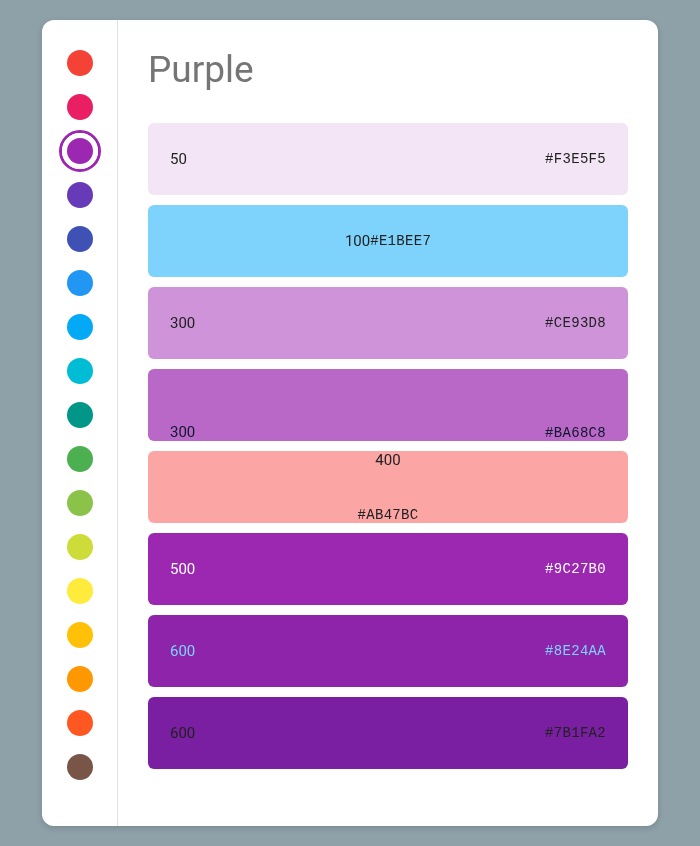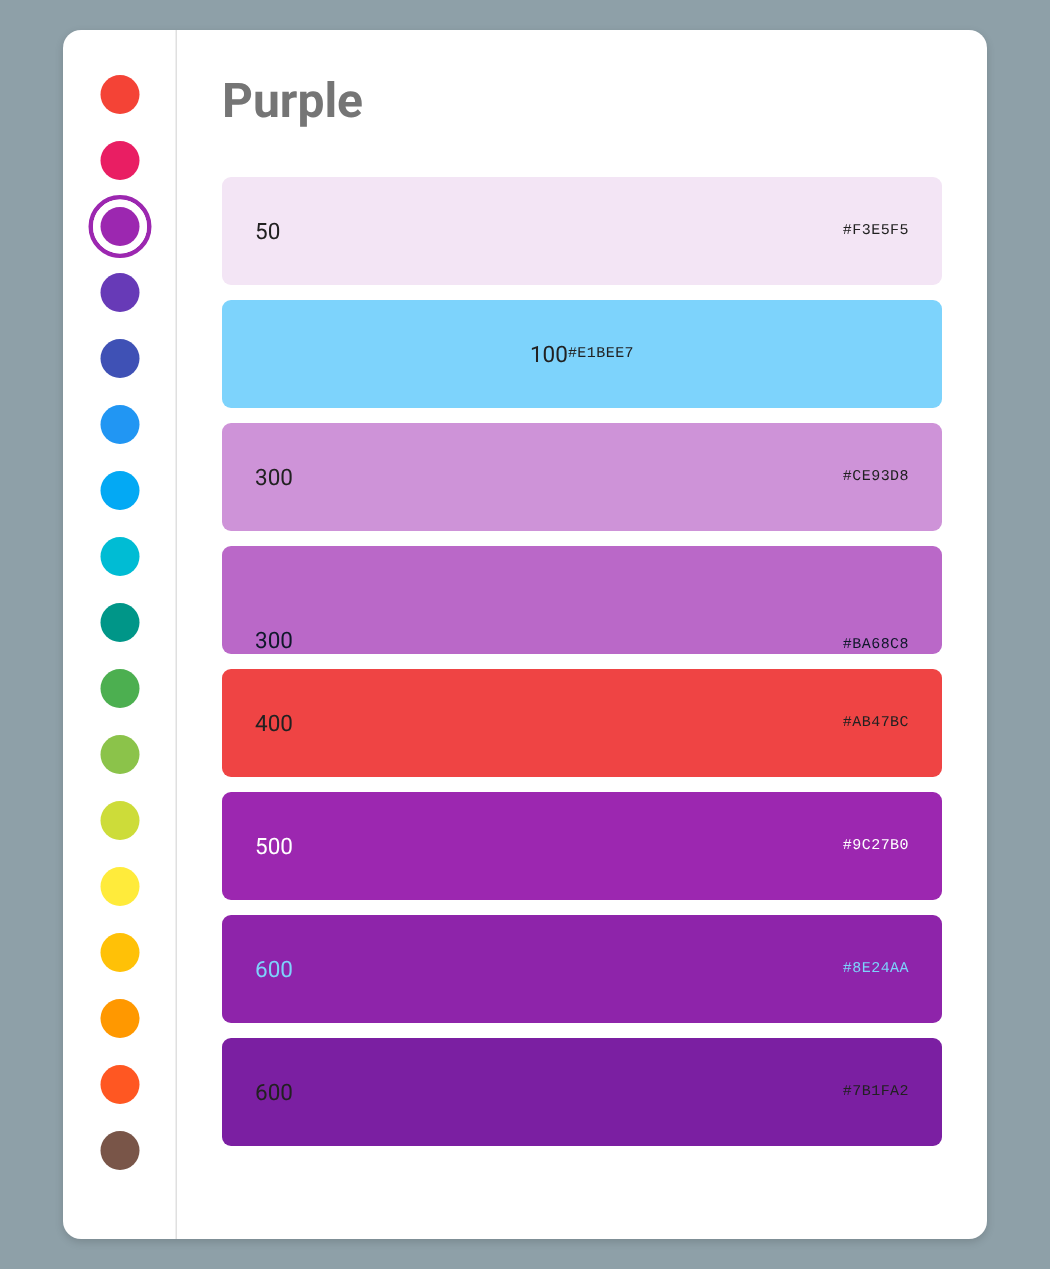--- a/index.html
+++ b/index.html
@@ -54,23 +54,23 @@
       inset: -5px;
       border: 3px solid #fff;
       border-radius: 50%;
     }
     .main {
       flex: 1;
       padding: 28px 30px 0 30px;
       overflow-y: hidden;
     }
     .title {
-      font-size: 32px;
+      font-size: 37px;
       color: #757575;
-      font-weight: 700;
+      font-weight: 400;
       margin-bottom: 32px;
     }
     .shades {
       display: flex;
       flex-direction: column;
       gap: 10px;
     }
     .shade-row {
       height: 72px;
       border-radius: 6px;
@@ -79,21 +79,21 @@
       justify-content: space-between;
       padding: 0 22px;
       font-size: 15px;
       cursor: pointer;
     }
     .shade-label {
       font-family: inherit;
     }
     .shade-hex {
       font-family: "Courier New", Courier, monospace;
-      font-size: 10px;
+      font-size: 14px;
       letter-spacing: 0.3px;
     }
   </style>
 </head>
 <body>
 
 <div class="card">
   <div class="sidebar" id="sidebar">
       <div class="swatch" style="background: rgb(244, 67, 54);"></div>
       <div class="swatch" style="background: rgb(233, 30, 99);"></div>
@@ -125,21 +125,21 @@
           <span class="shade-hex">#E1BEE7</span>
         </div>
         <div class="shade-row" style="background: rgb(206, 147, 216); color: rgb(33, 33, 33);">
           <span class="shade-label">300</span>
           <span class="shade-hex">#CE93D8</span>
         </div>
         <div class="shade-row" style="background: rgb(186, 104, 200); color: #0f172a; align-items: flex-end;">
           <span class="shade-label">300</span>
           <span class="shade-hex">#BA68C8</span>
         </div>
-        <div class="shade-row" style="background: #ef4444; color: rgb(33, 33, 33);">
+        <div class="shade-row" style="background: #fca5a5; color: rgb(33, 33, 33); flex-direction: column;">
           <span class="shade-label">400</span>
           <span class="shade-hex">#AB47BC</span>
         </div>
         <div class="shade-row" style="background: rgb(156, 39, 176); color: #ffffff;">
           <span class="shade-label">500</span>
           <span class="shade-hex">#9C27B0</span>
         </div>
         <div class="shade-row" style="background: rgb(142, 36, 170); color: #7dd3fc;">
           <span class="shade-label">600</span>
           <span class="shade-hex">#8E24AA</span>

